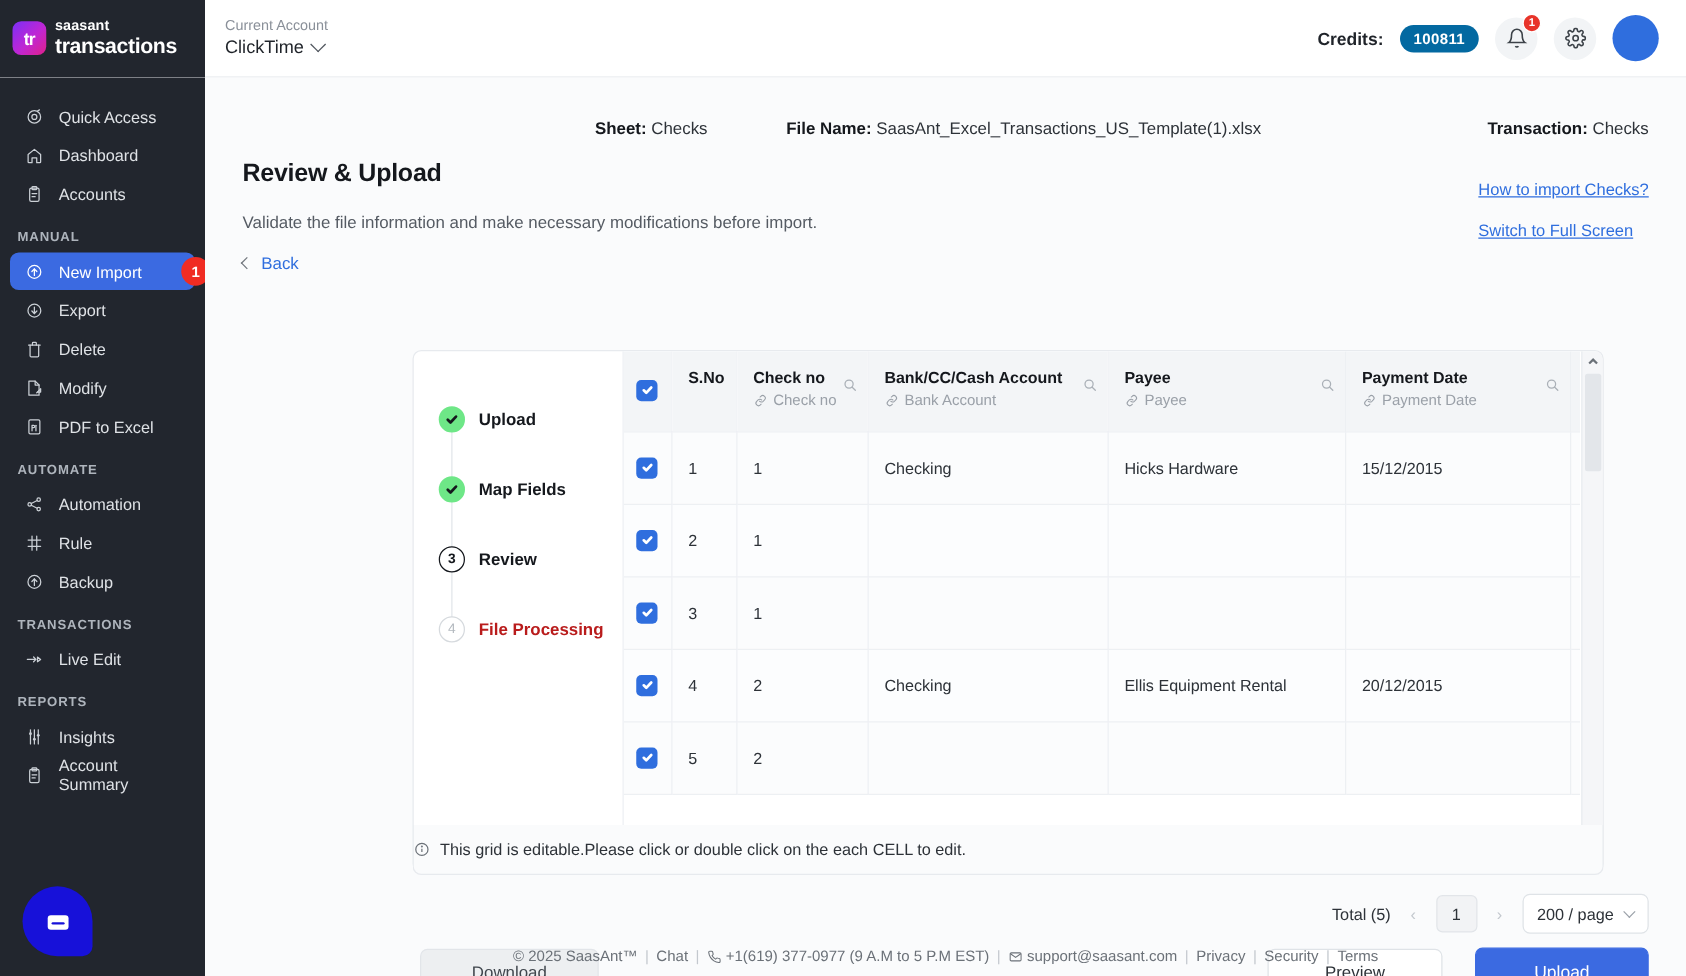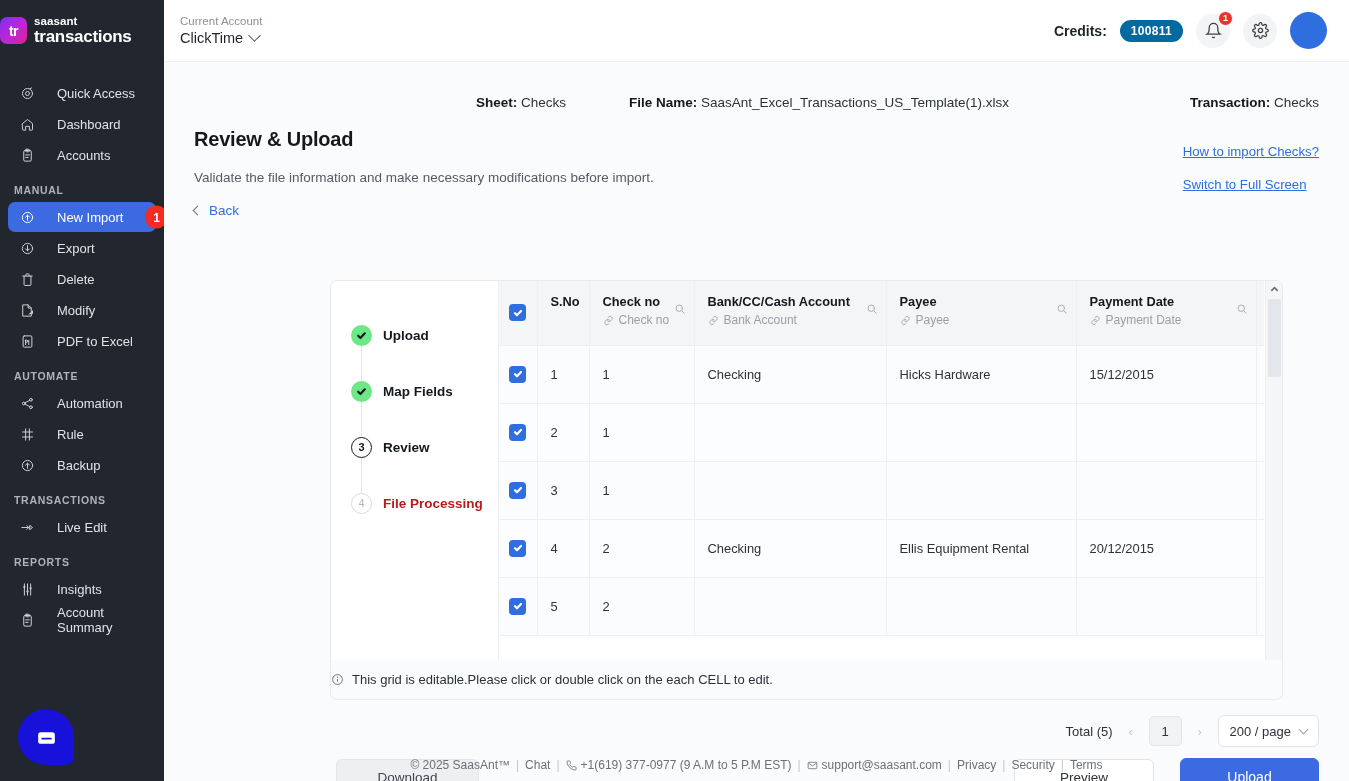--- a/index.html
+++ b/index.html
@@ -12,21 +12,21 @@
   body { position: relative; }
 
   
   .topbar {
     position: absolute; top: 0; left: 0; width: 1349px; height: 62px;
     background: #ffffff; display: flex; align-items: center;
     border-bottom: 1px solid #eceef1; z-index: 30;
   }
   .brand-zone {
     width: 164px; height: 62px; background: #22262e;
-    display: flex; align-items: center; gap: 7px;
+    display: flex; align-items: center; padding-left: 10px; gap: 7px;
   }
   .logo-mark {
     width: 27px; height: 27px; border-radius: 7px;
     background: linear-gradient(135deg,#7b2ff7 0%,#c026d3 55%,#e0218a 100%);
     color: #fff; font-weight: bold; font-size: 14px;
     display: flex; align-items: center; justify-content: center;
     letter-spacing: -0.5px; flex: none;
   }
   .brand-text { line-height: 1; }
   .brand-top { font-size: 11.5px; color: #fff; font-weight: bold; letter-spacing: .1px; }
@@ -56,21 +56,21 @@
     border: 1.5px solid #fff;
   }
   .avatar { width: 37px; height: 37px; border-radius: 50%; background: #2f6ede; }
 
   
   .sidebar {
     position: absolute; top: 62px; left: 0; width: 164px; height: 719px;
     background: #22262e; padding-top: 16px; color: #cfd3d9; overflow: hidden;
   }
   .nav-item {
-    display: flex; align-items: center; gap: 22px; height: 30px;
+    display: flex; align-items: center; gap: 12px; height: 30px;
     padding: 0 12px; margin: 0 8px 1px 8px; border-radius: 7px;
     font-size: 13px; color: #dfe2e6; cursor: pointer; position: relative;
   }
   .nav-item .ico { width: 15px; height: 15px; flex: none; display:flex; align-items:center; justify-content:center; }
   .nav-item .ico svg { width: 15px; height: 15px; stroke: #cbd0d6; fill: none; }
   .nav-item.active { background: #3b6ae1; color: #fff; }
   .nav-item.active .ico svg { stroke: #fff; }
   .nav-badge {
     position: absolute; right: -12px; top: 50%; transform: translateY(-50%);
     width: 23px; height: 23px; border-radius: 50%; background: #f02c23; color: #fff;

